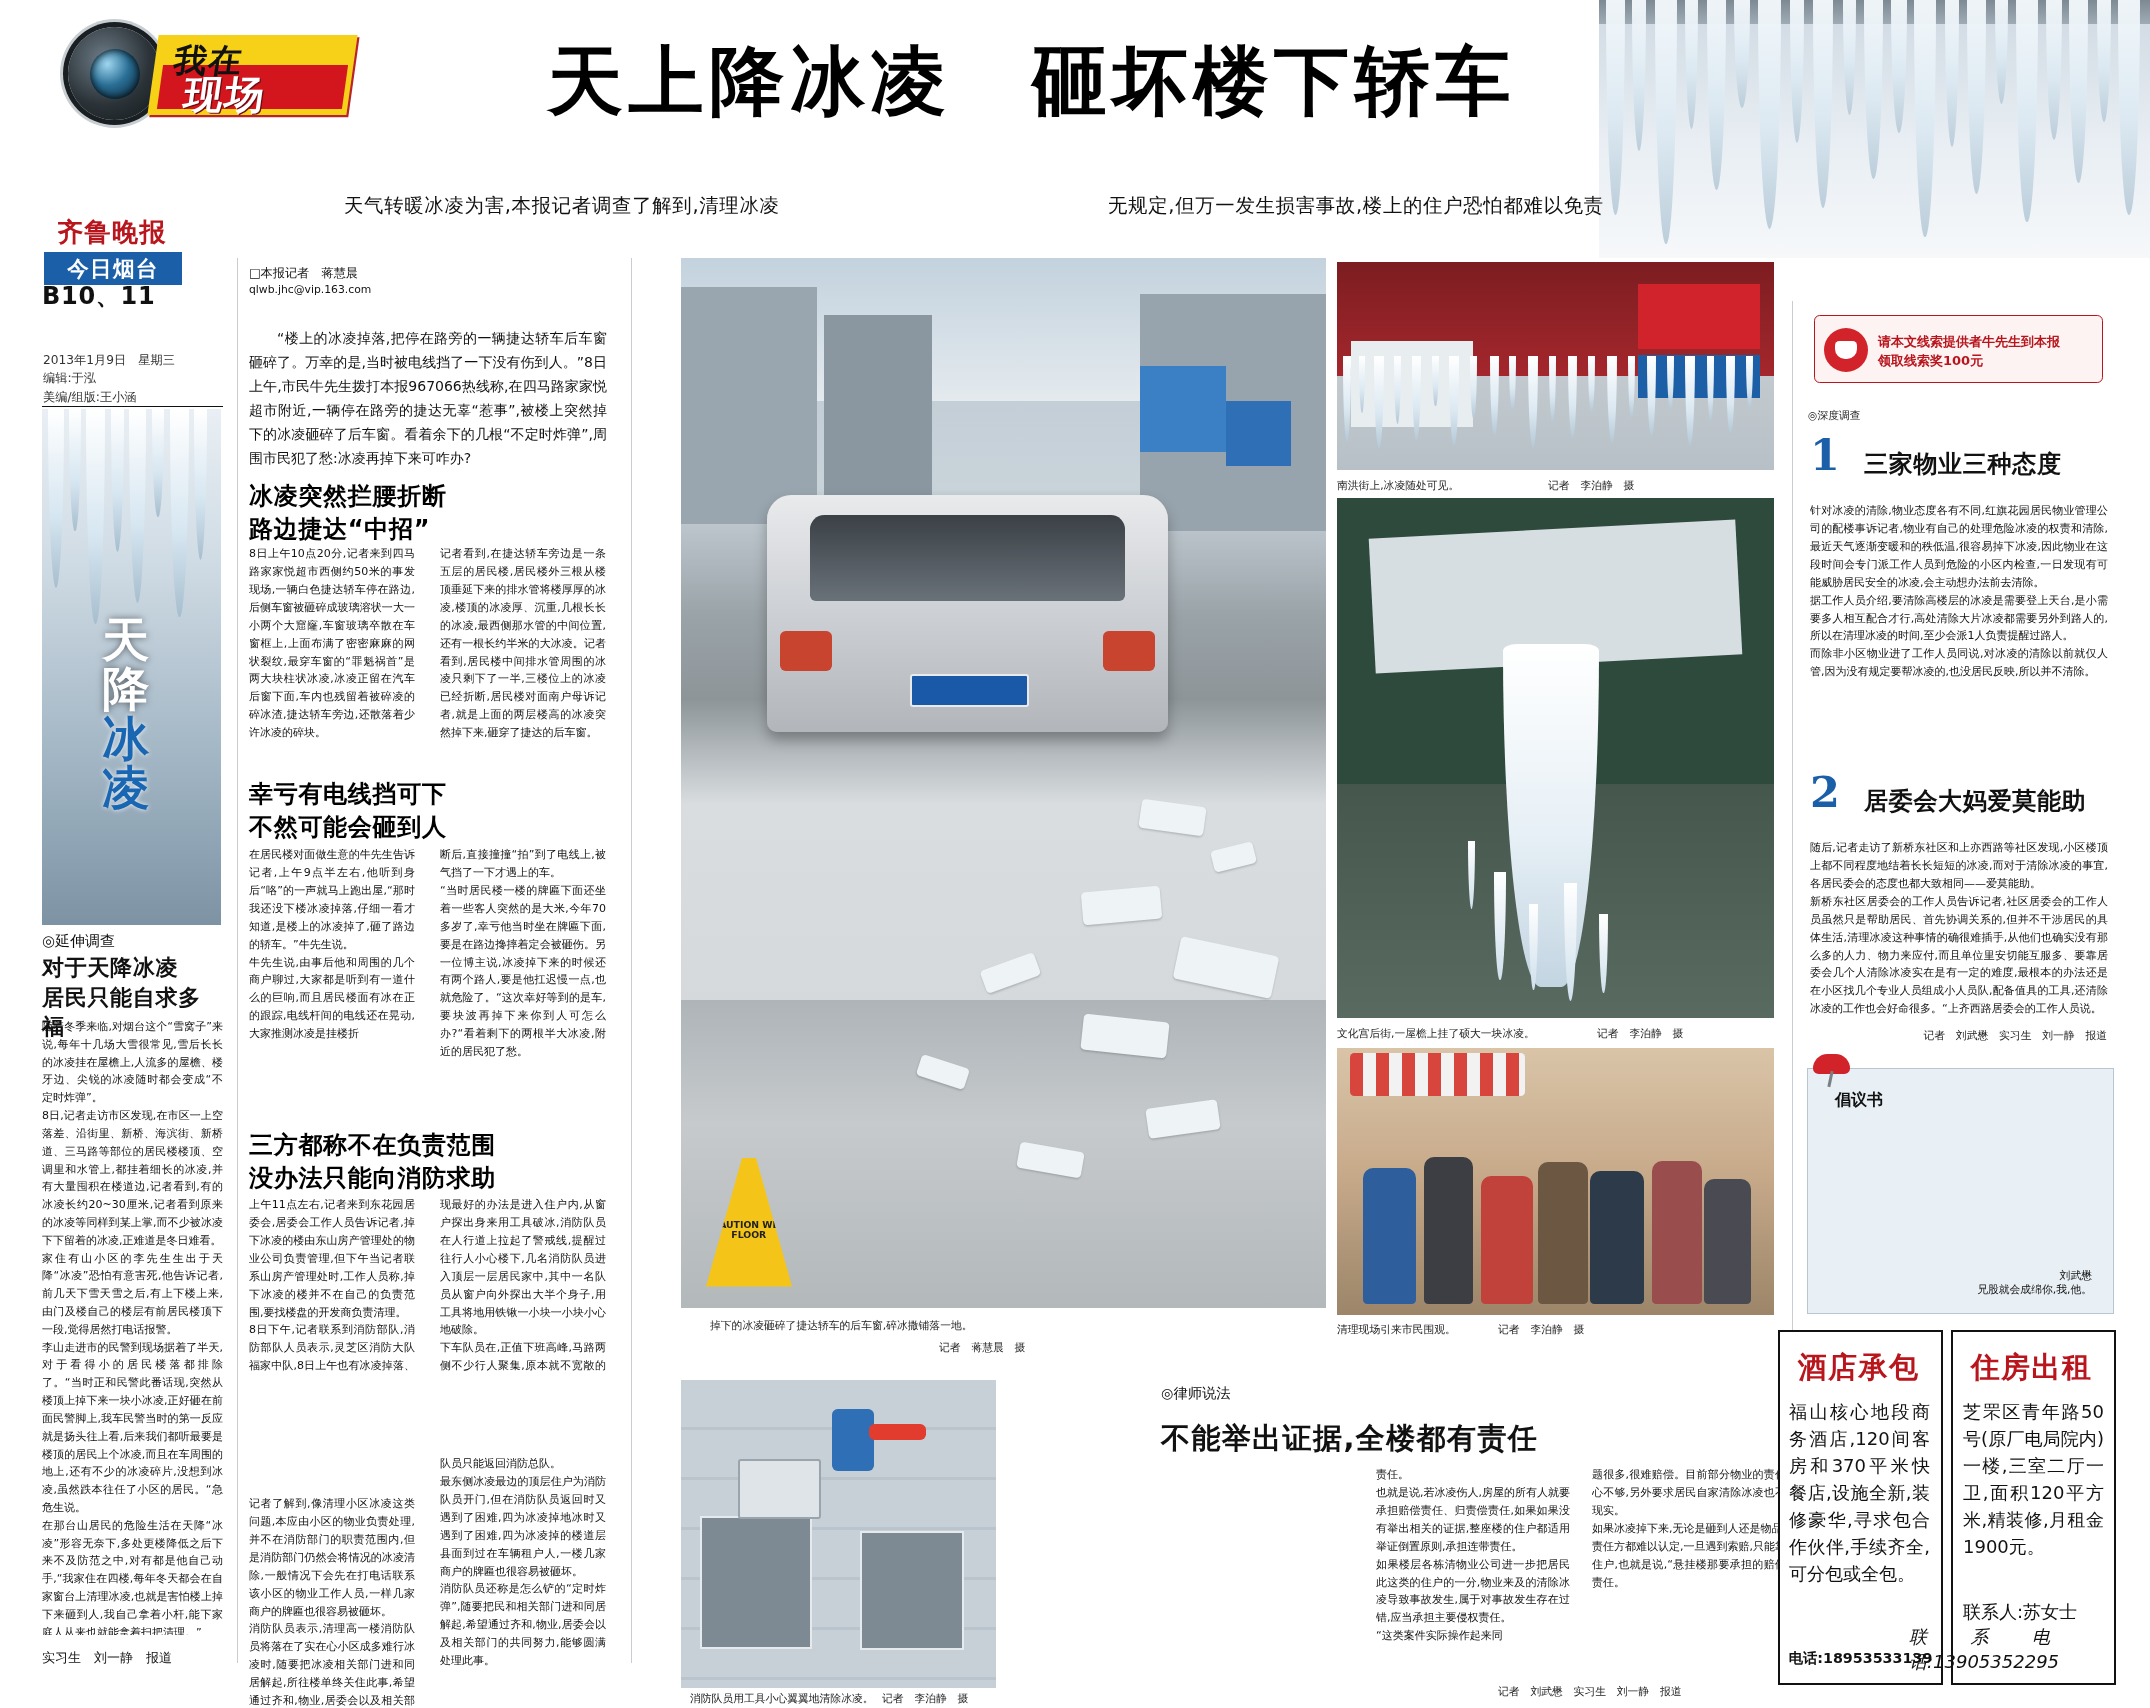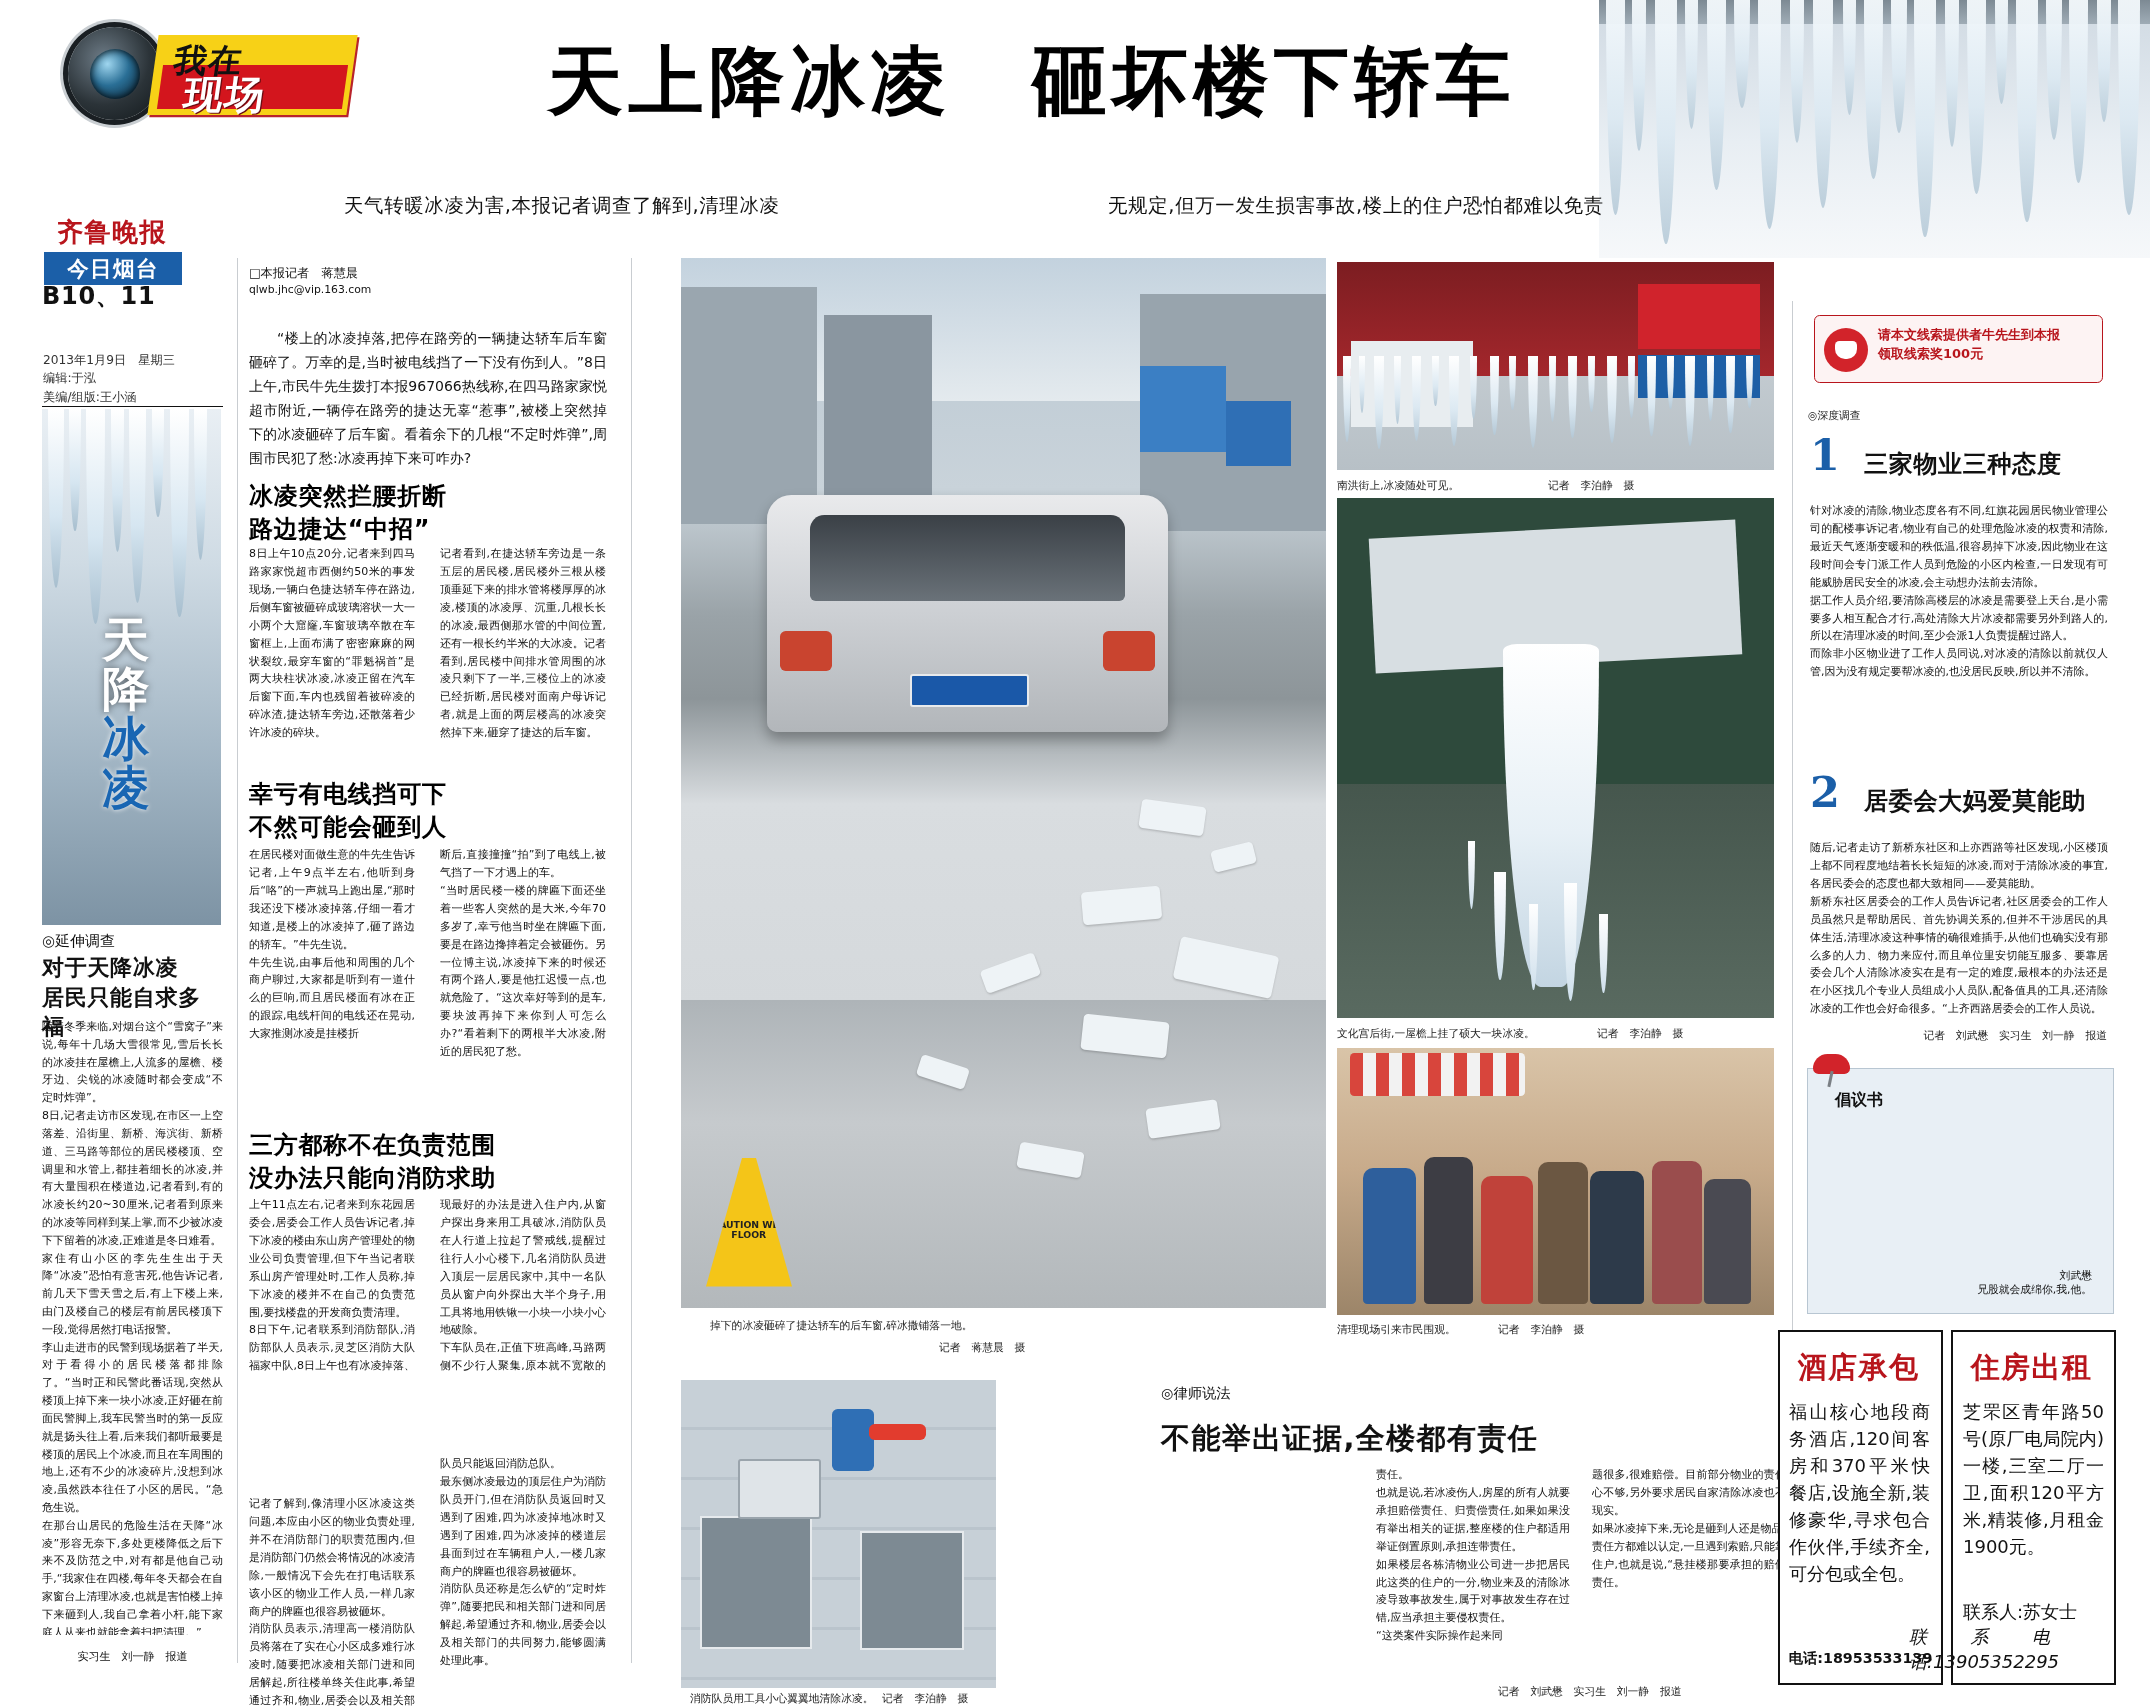--- a/index.html
+++ b/index.html
@@ -31,21 +31,21 @@
   .meta{position:absolute;left:43px;top:351px;font-size:12.2px;color:#333;line-height:1.5;}
 
   
   .lf-photo{position:absolute;left:42px;top:409px;width:179px;height:516px;background:linear-gradient(180deg,#e9eff4 0%,#cfdbe4 30%,#9fb3c2 70%,#7d93a4 100%);overflow:hidden;}
   .lf-photo .ic{position:absolute;top:0;background:linear-gradient(180deg,#ffffff,#d6e6f1 60%,#a7bece);border-radius:0 0 50% 50%/0 0 100% 100%;}
   .lf-title{position:absolute;left:80px;top:615px;width:93px;text-align:center;font-size:47px;font-weight:bold;color:#fff;line-height:1.05;letter-spacing:1.4px;text-shadow:0 0 7.2px rgba(0,0,0,.55);}
   .lf-title .blue{color:#1966b3;text-shadow:0 0 5.7px rgba(255,255,255,.9);}
   .lf-kicker{position:absolute;left:42px;top:932px;width:181px;font-size:15px;color:#111;}
   .lf-head{position:absolute;left:42px;top:953px;width:181px;font-size:22px;font-weight:bold;line-height:1.35;letter-spacing:0.7px;}
   .lf-body{position:absolute;left:42px;top:1018px;width:181px;font-size:11px;line-height:1.62;text-align:justify;color:#111;}
-  .lf-sign{position:absolute;left:42px;top:1649px;width:181px;font-size:11px;text-align:center;}
+  .lf-sign{position:absolute;left:42px;top:1649px;width:181px;font-size:13px;text-align:left;}
 
   
   .byline{position:absolute;left:249px;top:264px;font-size:12.2px;line-height:1.5;color:#111;}
   .lede{position:absolute;left:249px;top:326px;width:358px;font-size:14px;line-height:1.72;text-align:justify;text-indent:2em;}
   .h2{position:absolute;font-size:24px;font-weight:bold;line-height:1.38;letter-spacing:0.7px;color:#000;}
   .col-body{position:absolute;font-size:11px;line-height:1.63;text-align:justify;color:#111;}
 
   
   .ph{position:absolute;overflow:hidden;background:#b9c3cb;}
   .cap{position:absolute;font-size:10.8px;color:#222;}
@@ -349,21 +349,21 @@
 如果楼层各栋清物业公司进一步把居民此这类的住户的一分,物业来及的清除冰凌导致事故发生,属于对事故发生存在过错,应当承担主要侵权责任。
 “这类案件实际操作起来同</div>
   <div class="col-body" style="left:1592px;top:1466px;width:194px;height:208px;overflow:hidden;white-space:pre-line;">题很多,很难赔偿。目前部分物业的责任心不够,另外要求居民自家清除冰凌也不现实。
 如果冰凌掉下来,无论是砸到人还是物品,责任方都难以认定,一旦遇到索赔,只能靠住户,也就是说,“悬挂楼那要承担的赔偿责任。</div>
   <div class="cap" style="left:1498px;top:1685px;">记者　刘武懋　实习生　刘一静　报道</div>
 
   <div class="vline" style="left:1792px;top:301px;height:1362px;"></div>
 
   <div class="tip-box">
     <div class="tip-circle"></div>
-    <div class="tip-text" style="white-space:pre-line;">请本文线索提供者牛先生到本报
+    <div class="tip-text" style="white-space:pre-line;margin-top:7px;">请本文线索提供者牛先生到本报
 领取线索奖100元</div>
   </div>
 
   <div class="cap" style="left:1808px;top:409px;">◎深度调查</div>
 
   <div class="rnum" style="left:1810px;top:430px;">1</div>
   <div class="rhead" style="left:1864px;top:448px;">三家物业三种态度</div>
   <div class="col-body" style="left:1810px;top:502px;width:298px;height:244px;overflow:hidden;white-space:pre-line;">针对冰凌的清除,物业态度各有不同,红旗花园居民物业管理公司的配楼事诉记者,物业有自己的处理危险冰凌的权责和清除,最近天气逐渐变暖和的秩低温,很容易掉下冰凌,因此物业在这段时间会专门派工作人员到危险的小区内检查,一日发现有可能威胁居民安全的冰凌,会主动想办法前去清除。
 据工作人员介绍,要清除高楼层的冰凌是需要登上天台,是小需要多人相互配合才行,高处清除大片冰凌都需要另外到路人的,所以在清理冰凌的时间,至少会派1人负责提醒过路人。
 而除非小区物业进了工作人员同说,对冰凌的清除以前就仅人管,因为没有规定要帮冰凌的,也没居民反映,所以并不清除。</div>

